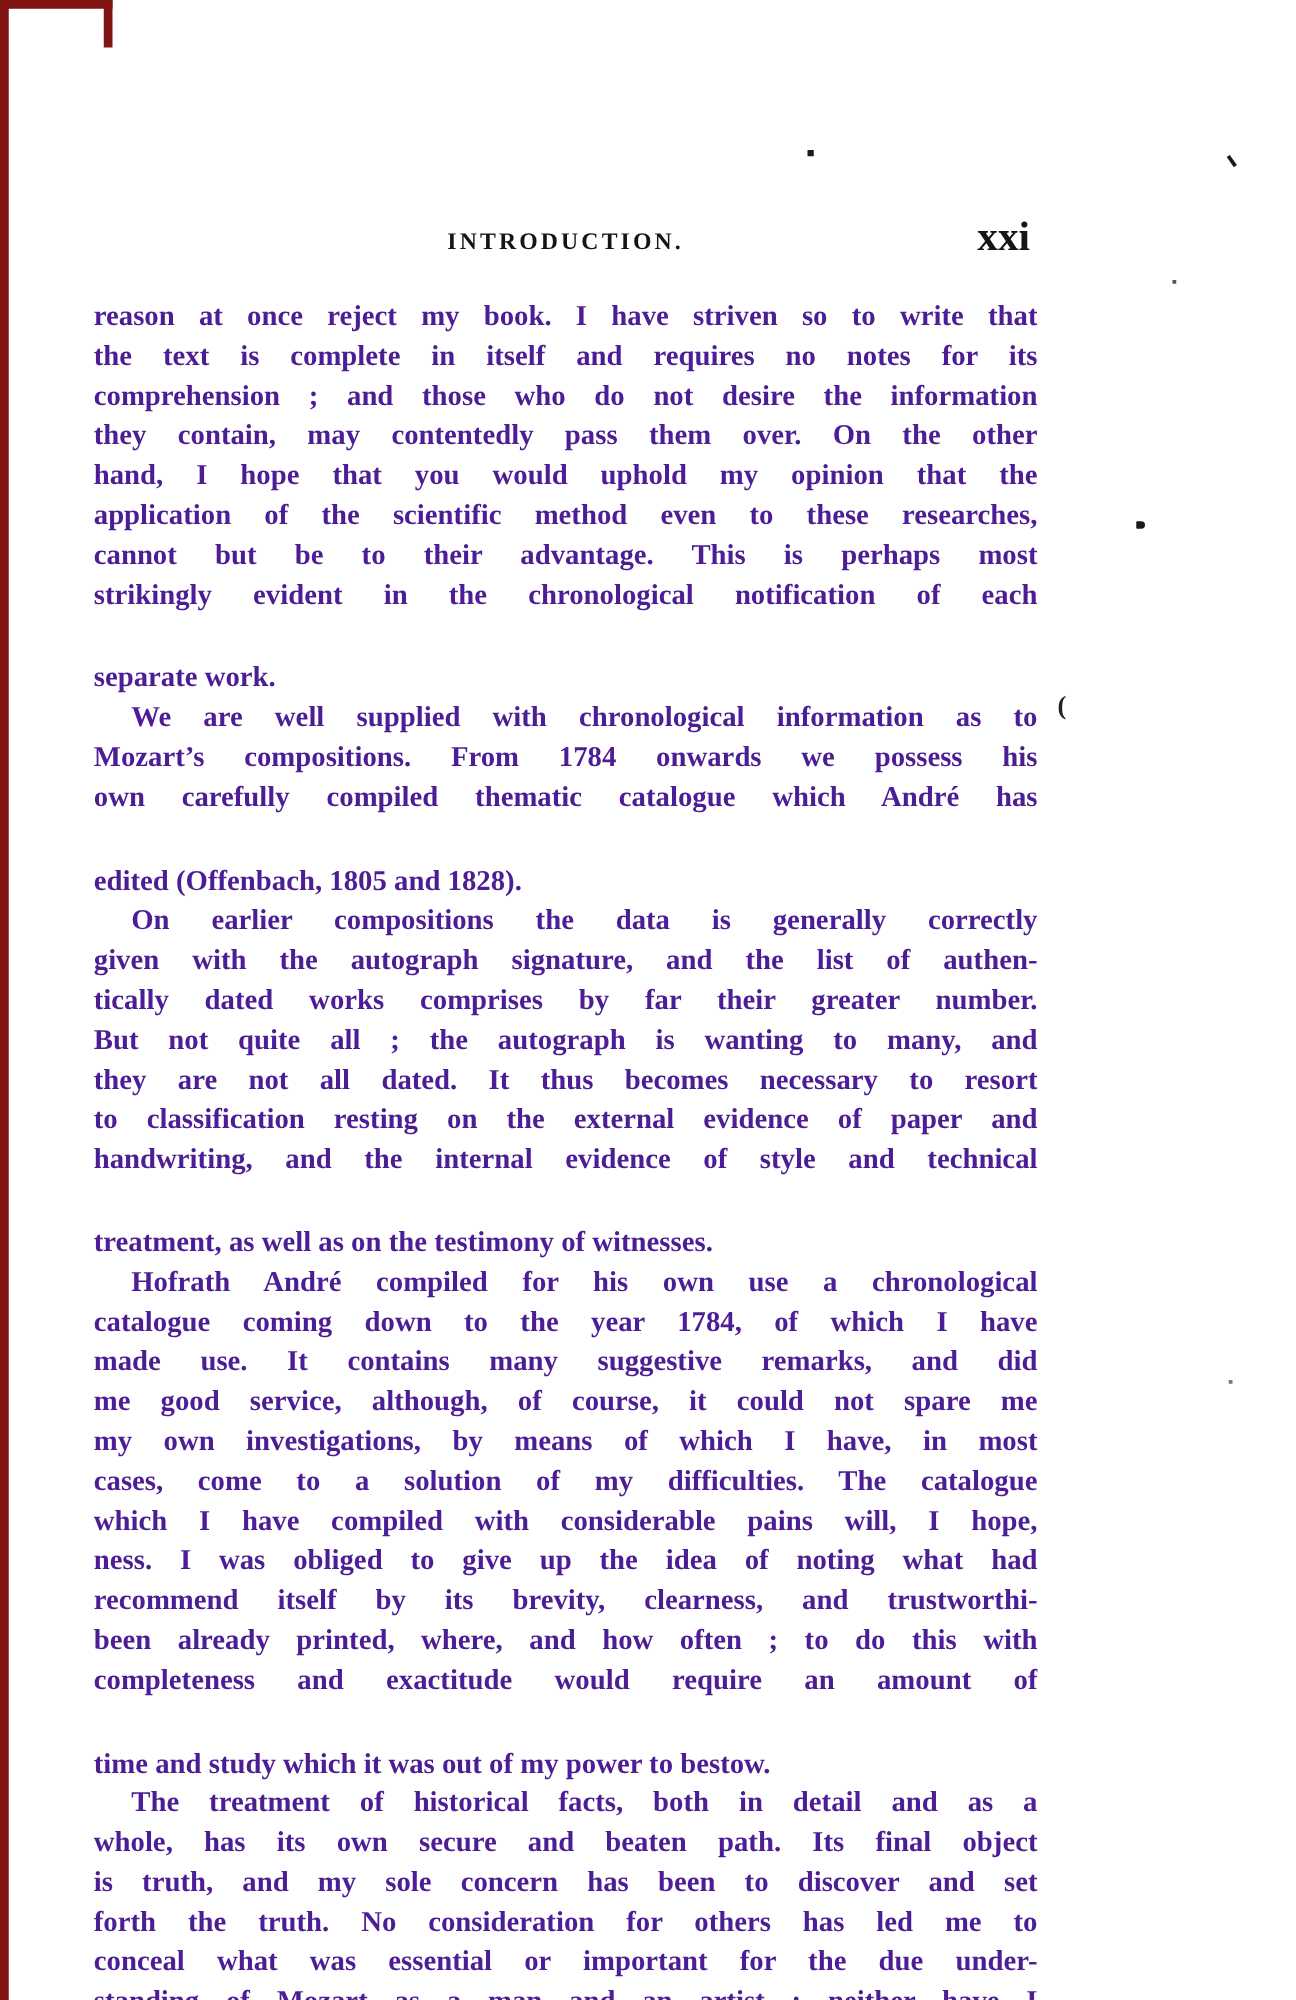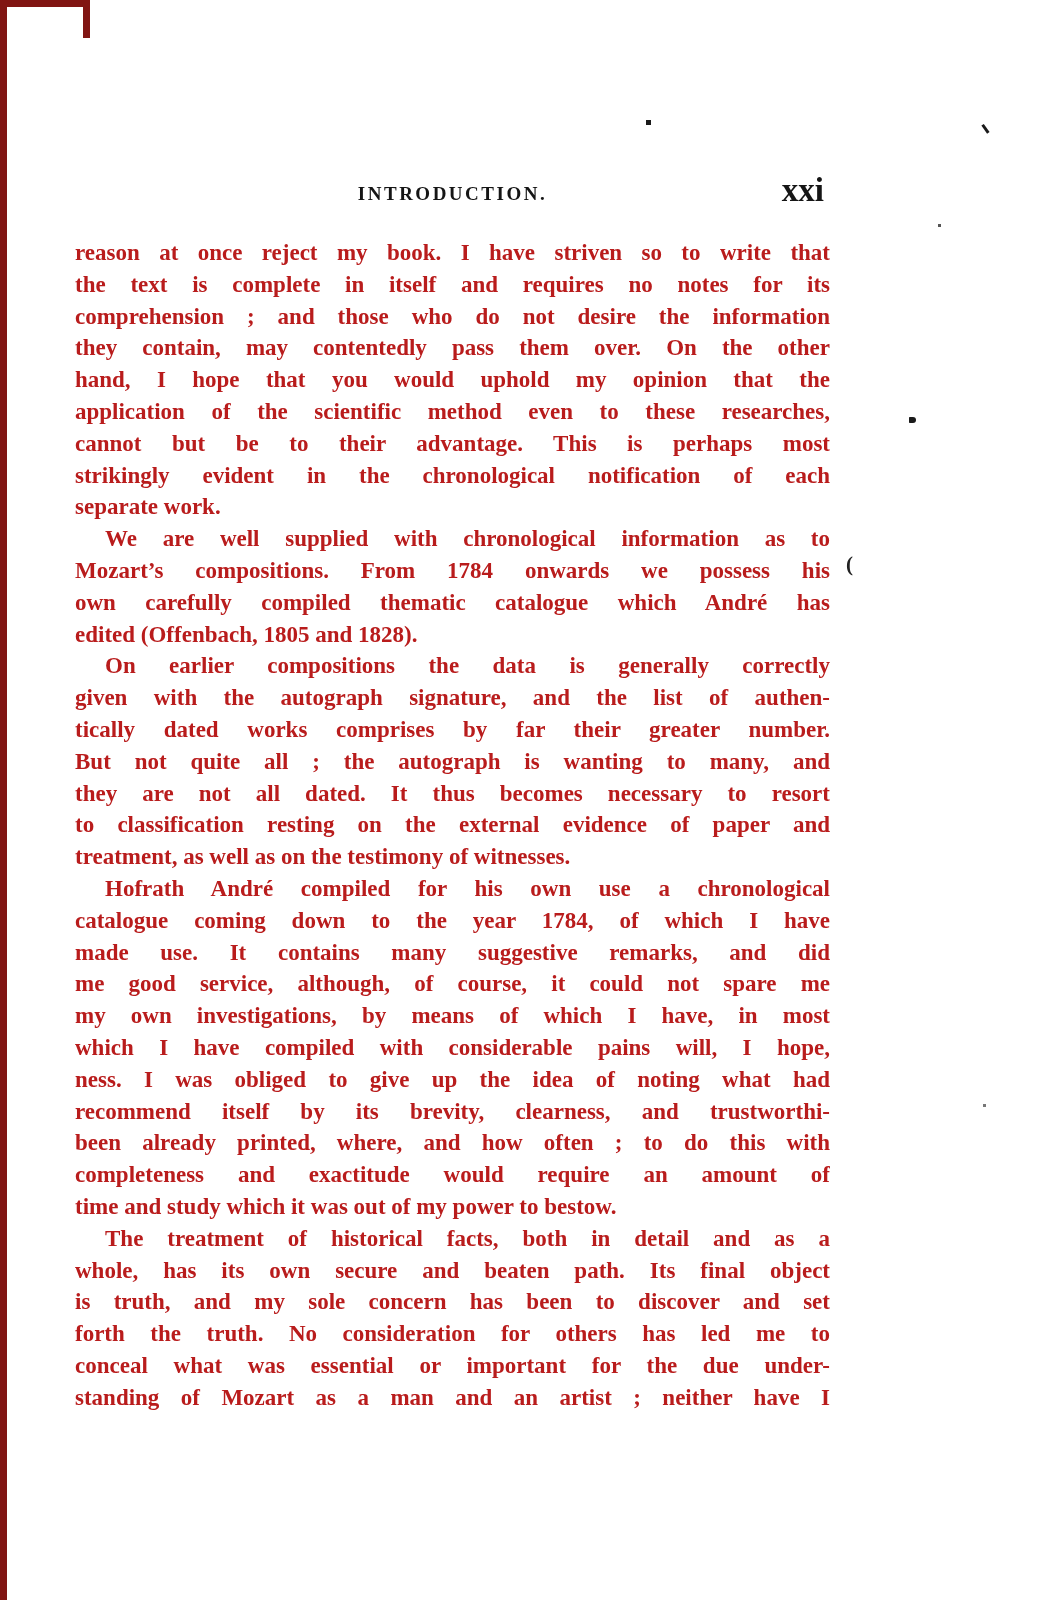--- a/index.html
+++ b/index.html
@@ -66,26 +66,27 @@
   }
   .paragraph { margin: 0; padding: 0; }
   .line {
     font-size: 23px;
     font-weight: bold;
     line-height: 31.8px;
     height: 31.8px;
     white-space: normal;
     text-align: justify;
     text-align-last: justify;
-    color: #b91c1c;
+    color: #4c1d95;
     overflow: hidden;
   }
   .line.no-justify {
     text-align: center;
     text-align-last: left;
+    margin-top: 35px;
   }
   .line.indent { text-indent: 30px; }
   
   .speck { position: absolute; background: #1a1a1a; }
   .speck-dot-1 { left: 646px; top: 120px; width: 5px; height: 5px; }
   .speck-slash {
     left: 984px; top: 124px; width: 2.5px; height: 10px;
     transform: rotate(-35deg);
   }
   .speck-dot-2 { left: 938px; top: 224px; width: 3px; height: 3px; background: #555; }
@@ -132,28 +133,30 @@
         <div class="line">own carefully compiled thematic catalogue which André has</div>
         <div class="line no-justify">edited (Offenbach, 1805 and 1828).</div>
       </div>
       <div class="paragraph">
         <div class="line indent">On earlier compositions the data is generally correctly</div>
         <div class="line">given with the autograph signature, and the list of authen-</div>
         <div class="line">tically dated works comprises by far their greater number.</div>
         <div class="line">But not quite all ; the autograph is wanting to many, and</div>
         <div class="line">they are not all dated. It thus becomes necessary to resort</div>
         <div class="line">to classification resting on the external evidence of paper and</div>
+        <div class="line">handwriting, and the internal evidence of style and technical</div>
         <div class="line no-justify">treatment, as well as on the testimony of witnesses.</div>
       </div>
       <div class="paragraph">
         <div class="line indent">Hofrath André compiled for his own use a chronological</div>
         <div class="line">catalogue coming down to the year 1784, of which I have</div>
         <div class="line">made use. It contains many suggestive remarks, and did</div>
         <div class="line">me good service, although, of course, it could not spare me</div>
         <div class="line">my own investigations, by means of which I have, in most</div>
+        <div class="line">cases, come to a solution of my difficulties. The catalogue</div>
         <div class="line">which I have compiled with considerable pains will, I hope,</div>
         <div class="line">ness. I was obliged to give up the idea of noting what had</div>
         <div class="line">recommend itself by its brevity, clearness, and trustworthi-</div>
         <div class="line">been already printed, where, and how often ; to do this with</div>
         <div class="line">completeness and exactitude would require an amount of</div>
         <div class="line no-justify">time and study which it was out of my power to bestow.</div>
       </div>
       <div class="paragraph">
         <div class="line indent">The treatment of historical facts, both in detail and as a</div>
         <div class="line">whole, has its own secure and beaten path. Its final object</div>

